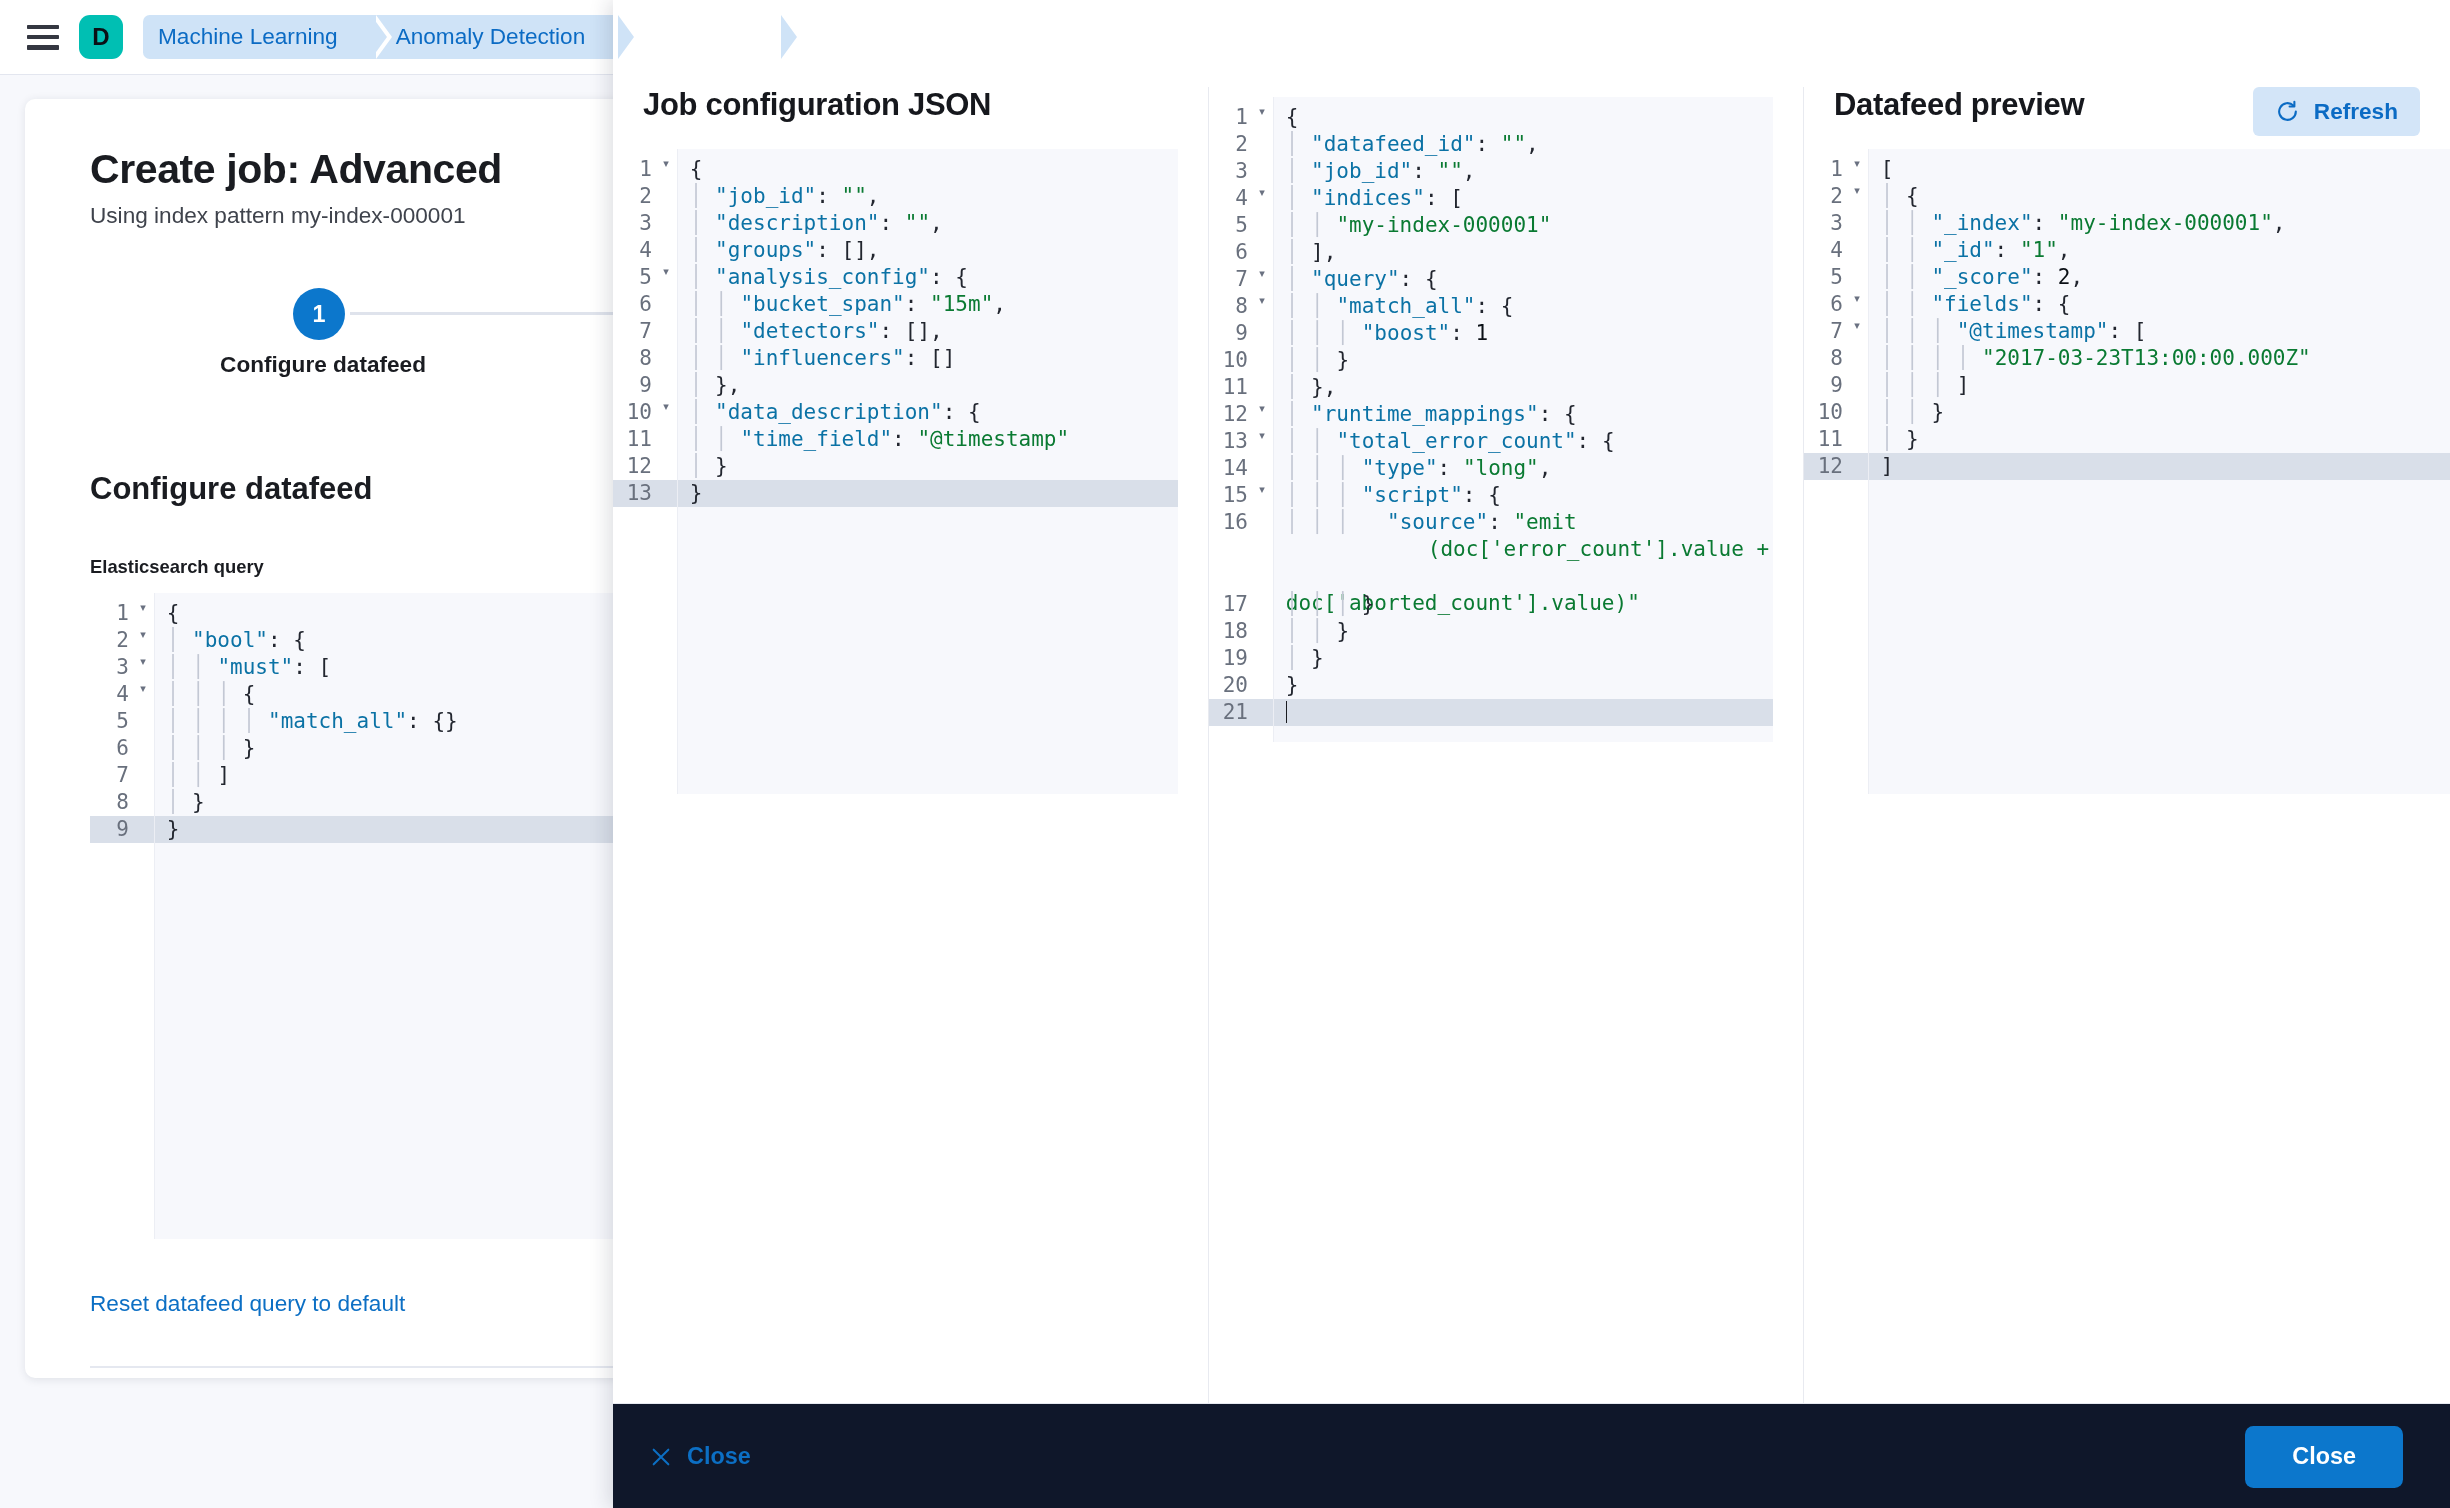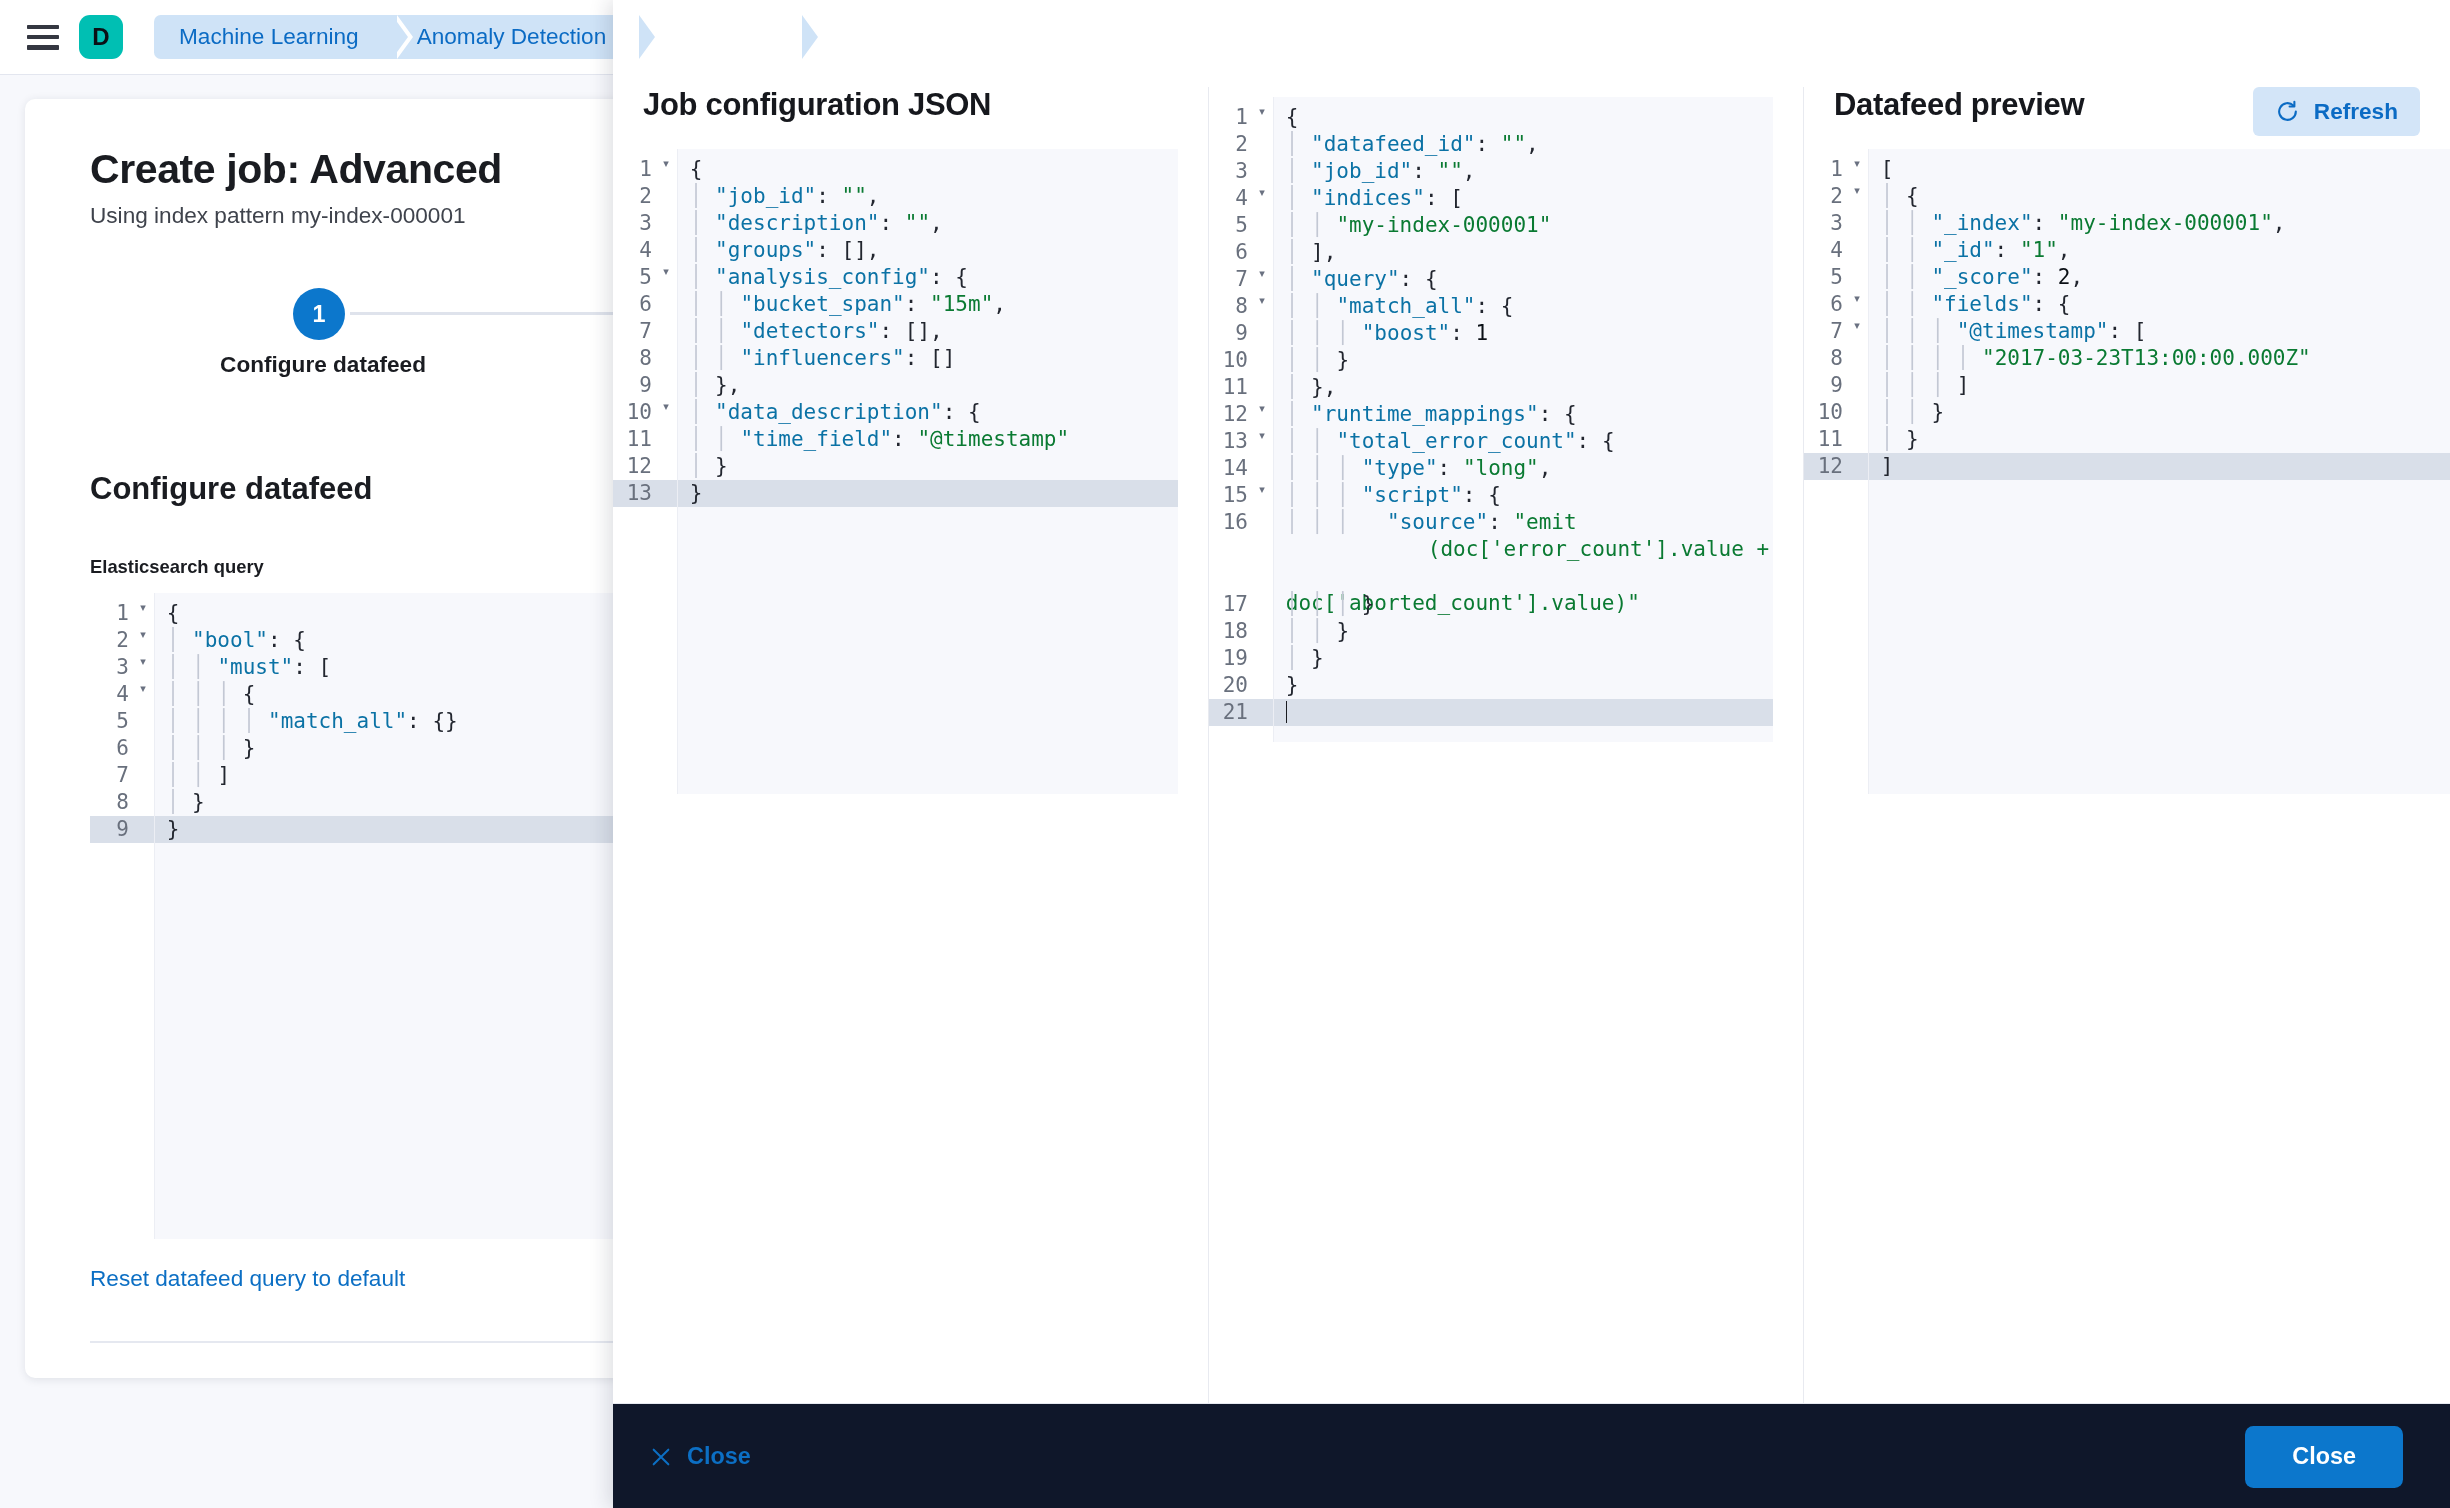--- a/index.html
+++ b/index.html
@@ -24,21 +24,21 @@
     color: #0b1016; font-size: 24px; font-weight: 700;
     display: flex; align-items: center; justify-content: center;
     letter-spacing: 0.4px;
   }
   .breadcrumbs { display: flex; align-items: center; height: 44px; }
   .crumb {
     position: relative; height: 44px; display: flex; align-items: center;
     background: #cfe3f7; color: #0b6bc4; font-size: 22.6px;
     padding: 0 33px 0 25px; white-space: nowrap;
   }
-  .crumb:first-child { border-radius: 6.7px 0 0 6.7px; padding-left: 25px; margin-left: 11px; }
+  .crumb:first-child { border-radius: 6.7px 0 0 6.7px; padding-left: 15px; }
   .crumb:last-child { border-radius: 0 6.7px 6.7px 0; padding-right: 28.5px; }
   .crumb.current { background: #d9dce2; color: #2b2f38; }
   .crumb:not(:last-child)::after {
     content: ""; position: absolute; right: -16px; top: 0;
     width: 0; height: 0; z-index: 3;
     border-top: 22px solid transparent;
     border-bottom: 22px solid transparent;
     border-left: 16.7px solid #cfe3f7;
   }
   .crumb:not(:last-child)::before {
@@ -72,21 +72,21 @@
   .step-label {
     position: absolute; left: 0; top: 64px; width: 466px; text-align: center;
     font-size: 22.6px; font-weight: 700; color: #1a1c21;
   }
 
   .section-title { margin-top: 126px; font-size: 31px; font-weight: 700; color: #1a1c21; }
   .field-label { margin-top: 49px; font-size: 18.4px; font-weight: 700; color: #1a1c21; }
 
   .left-editor { margin-top: 15px; width: 1097px; height: 646px; }
 
-  .link-btn { display: inline-block; margin-top: 27px; font-size: 22.6px; color: #0c6fc4; cursor: pointer; }
+  .link-btn { display: inline-block; margin-top: 52px; font-size: 22.6px; color: #0c6fc4; cursor: pointer; }
   .divider { margin-top: 49px; width: 1097px; height: 1.7px; background: #e5e8f0; }
 
   
   .flyout {
     position: absolute; left: 613px; top: 0; width: 1837px; height: 1509px;
     background: #ffffff; box-shadow: -5px 0 18.4px rgba(25,35,55,.14);
     display: flex; flex-direction: column;
   }
   .flyout-body { flex: 1; display: flex; padding: 87px 0 0 0; overflow: hidden; }
 

